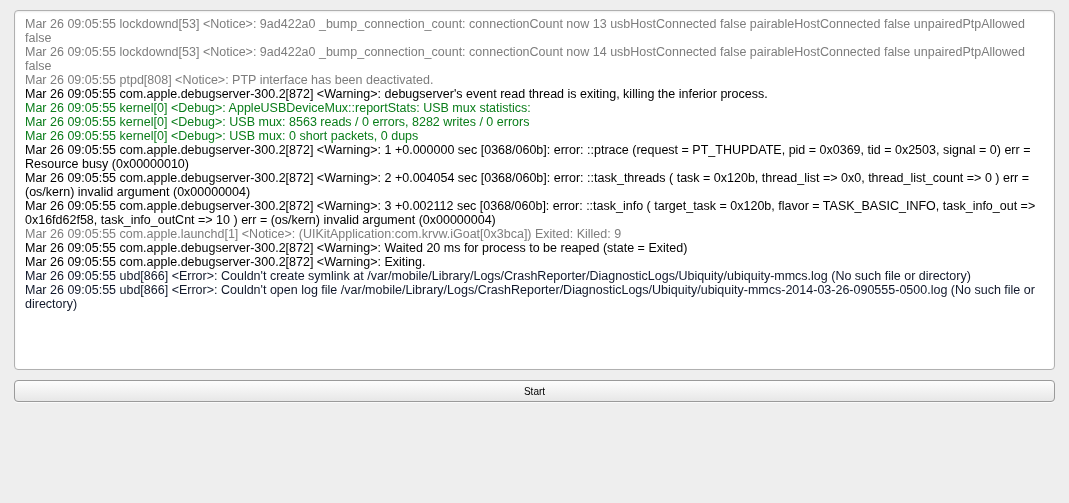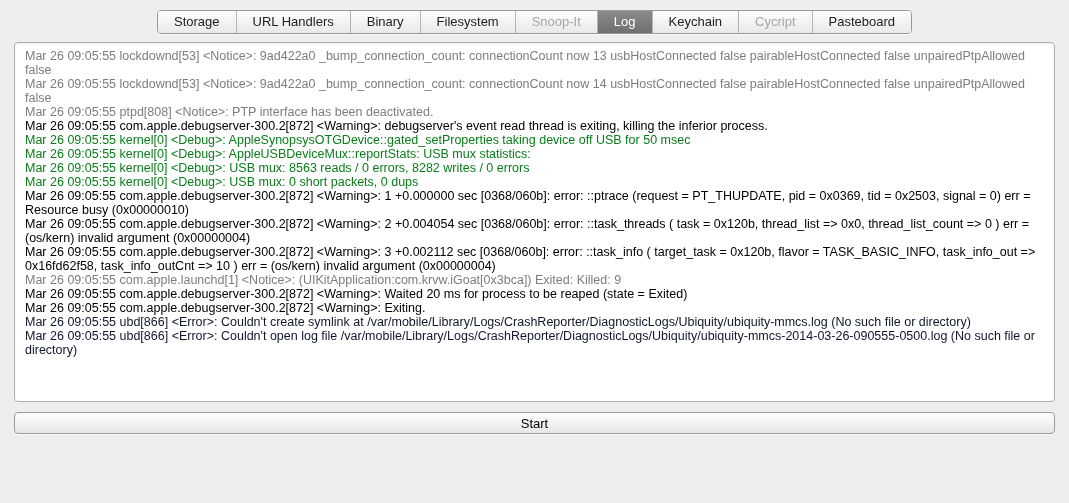--- a/index.html
+++ b/index.html
@@ -11,47 +11,33 @@
     .seg button:last-child{border-right:0}
     .seg button.sel{background:linear-gradient(#8a8a8a,#6f6f6f);color:#fff}
     .seg button.dis{color:#a6a6a6}
     .logbox{background:#fff;border:1px solid #b0b0b0;border-radius:4px;padding:6px 10px 8px 10px;height:360px;overflow:hidden;box-shadow:inset 0 1px 2px rgba(0,0,0,.08)}
     .line{font-size:12.5px;line-height:14px;white-space:normal;word-break:break-word}
     .c-gray{color:#7d7d7d}
     .c-orange{color:#000000}
     .c-green{color:#0a7d1a}
     .c-red{color:#0f172a}
     .btnrow{margin-top:10px}
-    .wide{display:block;width:100%;height:22px;border:1px solid #9a9a9a;border-radius:4px;background:linear-gradient(#fdfdfd,#e7e7e7);font-size:13px;box-shadow:0 1px 0 rgba(255,255,255,.7);cursor:default}
+    .wide{display:block;width:100%;height:22px;border:1px solid #9a9a9a;border-radius:4px;background:linear-gradient(#fdfdfd,#e7e7e7);font-size:10px;box-shadow:0 1px 0 rgba(255,255,255,.7);cursor:default}
     .wide + .wide{margin-top:10px}
   </style>
 </head>
 <body>
 
 <div class="window">
-  <div class="tabbar">
-    <div class="seg" id="seg">
-        <button class="">Storage</button>
-        <button class="">URL Handlers</button>
-        <button class="">Binary</button>
-        <button class="">Filesystem</button>
-        <button class="dis">Snoop-It</button>
-        <button class="sel">Log</button>
-        <button class="">Keychain</button>
-        <button class="dis">Cycript</button>
-        <button class="">Pasteboard</button>
-      </div>
-  </div>
 
   <div class="logbox" id="logbox">
       <div class="line c-gray">Mar 26 09:05:55 lockdownd[53] &lt;Notice&gt;: 9ad422a0 _bump_connection_count: connectionCount now 13 usbHostConnected false pairableHostConnected false unpairedPtpAllowed false</div>
       <div class="line c-gray">Mar 26 09:05:55 lockdownd[53] &lt;Notice&gt;: 9ad422a0 _bump_connection_count: connectionCount now 14 usbHostConnected false pairableHostConnected false unpairedPtpAllowed false</div>
       <div class="line c-gray">Mar 26 09:05:55 ptpd[808] &lt;Notice&gt;: PTP interface has been deactivated.</div>
       <div class="line c-orange">Mar 26 09:05:55 com.apple.debugserver-300.2[872] &lt;Warning&gt;: debugserver's event read thread is exiting, killing the inferior process.</div>
-      <div class="line c-green">Mar 26 09:05:55 kernel[0] &lt;Debug&gt;: AppleSynopsysOTGDevice::gated_setProperties taking device off USB for 50 msec</div>
       <div class="line c-green">Mar 26 09:05:55 kernel[0] &lt;Debug&gt;: AppleUSBDeviceMux::reportStats: USB mux statistics:</div>
       <div class="line c-green">Mar 26 09:05:55 kernel[0] &lt;Debug&gt;: USB mux: 8563 reads / 0 errors, 8282 writes / 0 errors</div>
       <div class="line c-green">Mar 26 09:05:55 kernel[0] &lt;Debug&gt;: USB mux: 0 short packets, 0 dups</div>
       <div class="line c-orange">Mar 26 09:05:55 com.apple.debugserver-300.2[872] &lt;Warning&gt;: 1 +0.000000 sec [0368/060b]: error: ::ptrace (request = PT_THUPDATE, pid = 0x0369, tid = 0x2503, signal = 0) err = Resource busy (0x00000010)</div>
       <div class="line c-orange">Mar 26 09:05:55 com.apple.debugserver-300.2[872] &lt;Warning&gt;: 2 +0.004054 sec [0368/060b]: error: ::task_threads ( task = 0x120b, thread_list =&gt; 0x0, thread_list_count =&gt; 0 ) err = (os/kern) invalid argument (0x00000004)</div>
       <div class="line c-orange">Mar 26 09:05:55 com.apple.debugserver-300.2[872] &lt;Warning&gt;: 3 +0.002112 sec [0368/060b]: error: ::task_info ( target_task = 0x120b, flavor = TASK_BASIC_INFO, task_info_out =&gt; 0x16fd62f58, task_info_outCnt =&gt; 10 ) err = (os/kern) invalid argument (0x00000004)</div>
       <div class="line c-gray">Mar 26 09:05:55 com.apple.launchd[1] &lt;Notice&gt;: (UIKitApplication:com.krvw.iGoat[0x3bca]) Exited: Killed: 9</div>
       <div class="line c-orange">Mar 26 09:05:55 com.apple.debugserver-300.2[872] &lt;Warning&gt;: Waited 20 ms for process to be reaped (state = Exited)</div>
       <div class="line c-orange">Mar 26 09:05:55 com.apple.debugserver-300.2[872] &lt;Warning&gt;: Exiting.</div>
       <div class="line c-red">Mar 26 09:05:55 ubd[866] &lt;Error&gt;: Couldn't create symlink at /var/mobile/Library/Logs/CrashReporter/DiagnosticLogs/Ubiquity/ubiquity-mmcs.log (No such file or directory)</div>

